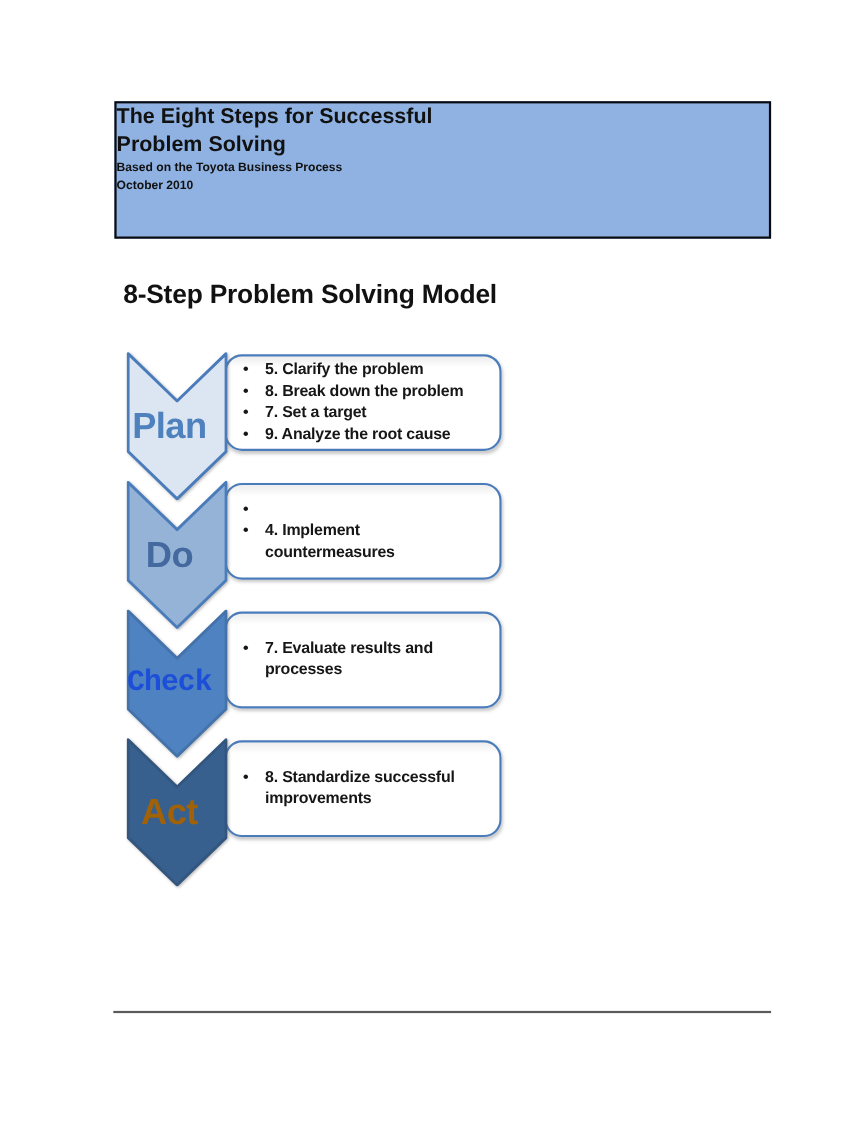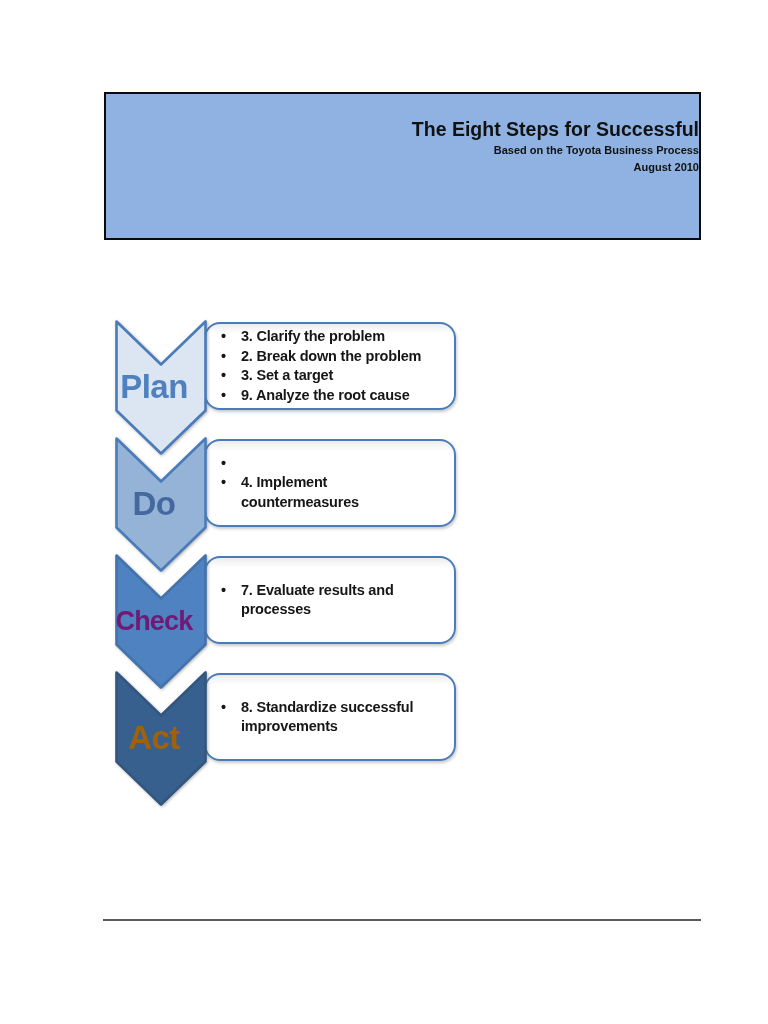--- a/index.html
+++ b/index.html
@@ -5,21 +5,21 @@
   html,body { margin:0; padding:0; background:#ffffff; }
   #page {
     position:relative; width:768px; height:1024px; background:#ffffff;
     font-family:"Liberation Sans", sans-serif; overflow:hidden;
   }
 
   
   #header-box {
     position:absolute; left:104px; top:92px; width:593px; height:121px;
     border:2.5px solid #0b0b0f;
-    text-align:right; padding-top:23px; box-sizing:content-box;
+    text-align:left; box-sizing:content-box;
   }
   .hdr-title { font-size:19.5px; font-weight:bold; color:#111; line-height:25px; }
   .hdr-sub   { font-size:11px; font-weight:bold; color:#111; line-height:17px; }
 
   
   #section-heading {
     position:absolute; left:112px; top:254px;
     font-size:24px; font-weight:bold; color:#111; letter-spacing:-0.2px;
   }
 
@@ -65,45 +65,47 @@
     background:#5a5a5a;
   }
 </style>
 </head>
 <body>
 
 <div id="page">
 
   <div id="header-box" style="background: rgb(143, 178, 226); border-color: rgb(11, 11, 15);">
     <div class="hdr-title">The Eight Steps for Successful</div>
+    <div class="hdr-title">Problem Solving</div>
     <div class="hdr-sub">Based on the Toyota Business Process</div>
-    <div class="hdr-sub">August 2010</div>
+    <div class="hdr-sub">October 2010</div>
   </div>
 
+  <div id="section-heading">8-Step Problem Solving Model</div>
 
   <div class="step">
     <div class="chevron-wrap" style="top:320px">
       <svg width="92" height="135" viewBox="0 0 92 135">
         <polygon points="1.5,1.5 46,44.5 90.5,1.5 90.5,90.5 46,133.5 1.5,90.5" stroke-width="2.6" stroke-linejoin="round" fill="#DCE6F2" stroke="#4A7CBB"></polygon>
       </svg>
       <div class="chevron-label" style="color: rgb(78, 129, 189);">Plan</div>
     </div>
     <div class="step-box" style="top: 322px; border-color: rgb(75, 124, 186);">
       <div class="bullets">
           <div class="bullet-row">
             <span class="bullet-dot">•</span>
-            <span class="bullet-text">3. Clarify the problem</span>
+            <span class="bullet-text">5. Clarify the problem</span>
           </div>
           <div class="bullet-row">
             <span class="bullet-dot">•</span>
-            <span class="bullet-text">2. Break down the problem</span>
+            <span class="bullet-text">8. Break down the problem</span>
           </div>
           <div class="bullet-row">
             <span class="bullet-dot">•</span>
-            <span class="bullet-text">3. Set a target</span>
+            <span class="bullet-text">7. Set a target</span>
           </div>
           <div class="bullet-row">
             <span class="bullet-dot">•</span>
             <span class="bullet-text">9. Analyze the root cause</span>
           </div>
         </div>
     </div>
   </div>
 
   <div class="step">
@@ -124,21 +126,21 @@
           </div>
         </div>
     </div>
   </div>
 
   <div class="step">
     <div class="chevron-wrap" style="top:554px">
       <svg width="92" height="135" viewBox="0 0 92 135">
         <polygon points="1.5,1.5 46,44.5 90.5,1.5 90.5,90.5 46,133.5 1.5,90.5" stroke-width="2.6" stroke-linejoin="round" fill="#4E82C0" stroke="#4473AC"></polygon>
       </svg>
-      <div class="chevron-label label-small" style="color: #701a75;">Check</div>
+      <div class="chevron-label label-small" style="color: #1d4ed8; font-family: Liberation Mono, monospace;">Check</div>
     </div>
     <div class="step-box" style="top: 556px; border-color: rgb(75, 124, 186);">
       <div class="bullets">
           <div class="bullet-row">
             <span class="bullet-dot">•</span>
             <span class="bullet-text">7. Evaluate results and processes</span>
           </div>
         </div>
     </div>
   </div>

